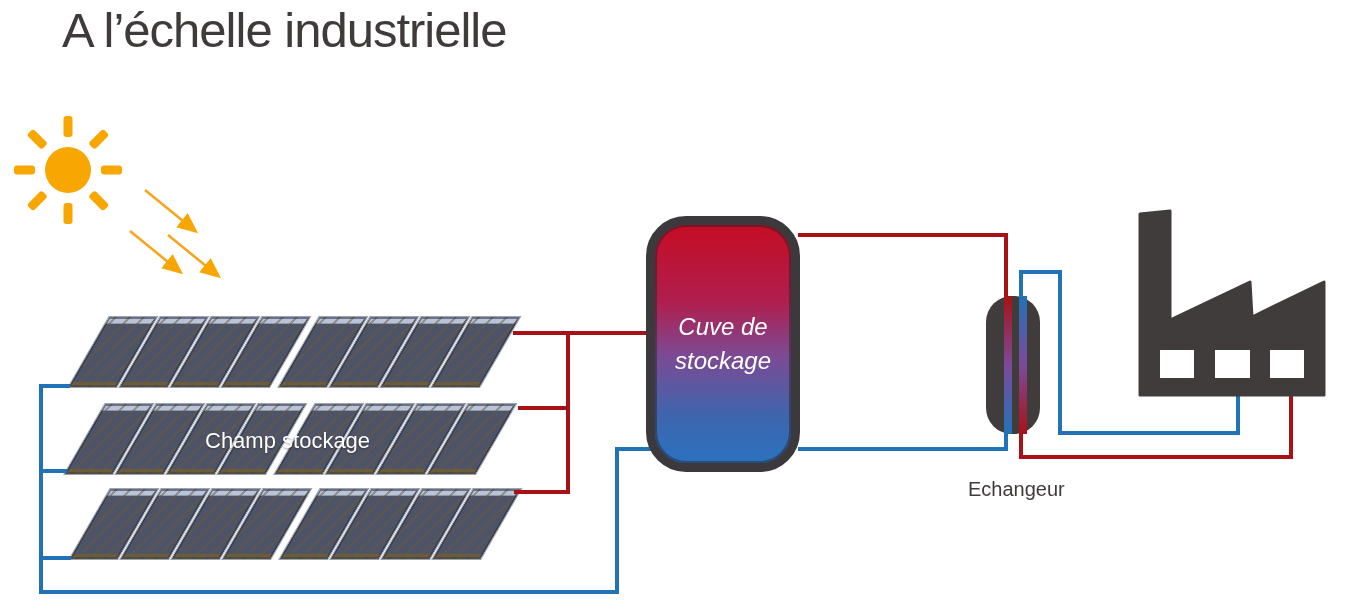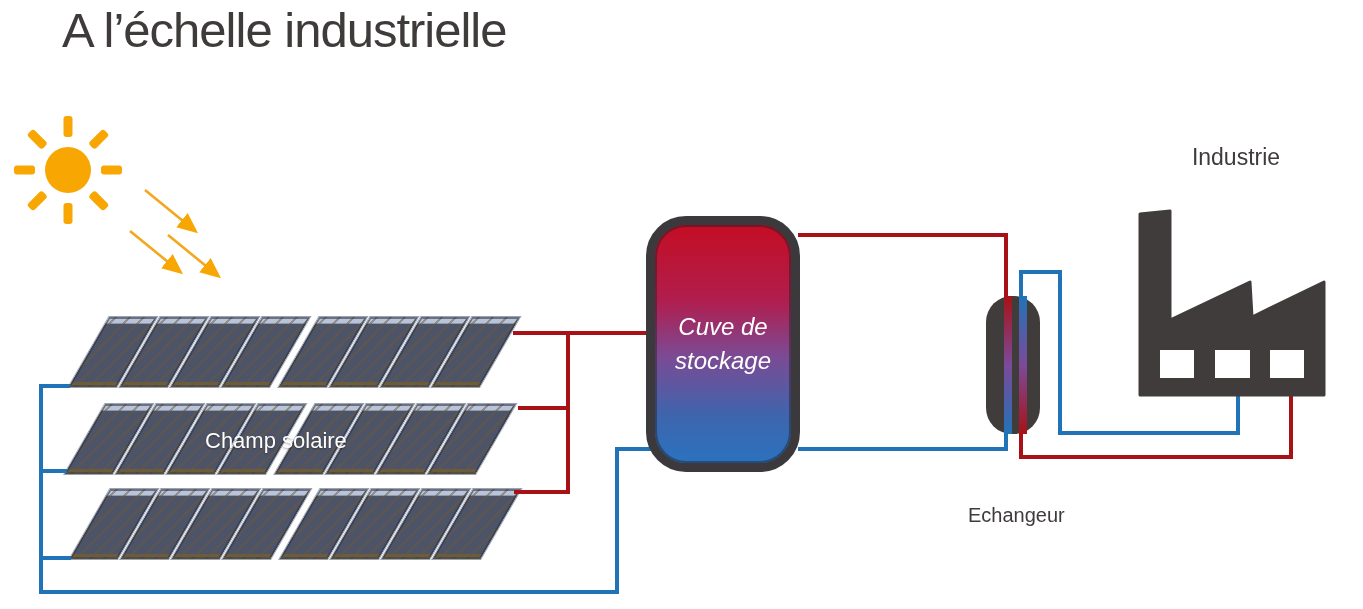--- a/index.html
+++ b/index.html
@@ -53,21 +53,21 @@
   }
   
   .exchanger{
     position:absolute;left:986px;top:296px;width:54px;height:138px;
     background:var(--dark);border-radius:26px;z-index:5;
   }
   .exch-stripe{position:absolute;top:0;bottom:0;width:8px;}
   .exch-stripe.left{left:18px;background:linear-gradient(180deg,var(--hot) 0%,#7b4a9a 50%,var(--cold) 100%);}
   .exch-stripe.right{left:33px;background:linear-gradient(180deg,var(--cold) 0%,#7b4a9a 50%,var(--hot) 100%);}
   .exch-label{
-    position:absolute;left:968px;top:504px;font-size:20px;color:var(--ink);z-index:6;white-space:nowrap;
+    position:absolute;left:968px;top:478px;font-size:20px;color:var(--ink);z-index:6;white-space:nowrap;
   }
   
   .factory-svg{position:absolute;left:1130px;top:205px;z-index:5;}
   .industry-label{
     position:absolute;left:1140px;top:144px;width:192px;text-align:center;
     font-size:23px;color:var(--ink);z-index:6;
   }
 </style>
 </head>
 <body>
@@ -162,36 +162,35 @@
         <div class="panel"></div>
         <div class="panel"></div>
       </div>
       <div class="panel-group">
         <div class="panel"></div>
         <div class="panel"></div>
         <div class="panel"></div>
         <div class="panel"></div>
       </div>
     </div>
-  <div class="field-label">Champ solaire</div>
+  <div class="field-label">Champ stockage</div>
 
   <div class="tank">
     <div class="tank-label">Cuve de
 stockage</div>
   </div>
 
   <div class="exchanger">
     <div class="exch-stripe left"></div>
     <div class="exch-stripe right"></div>
   </div>
   <div class="exch-label">Echangeur</div>
 
   <svg class="factory-svg" width="205" height="195" viewBox="0 0 205 195">
     <polygon points="10,190 10,9 40,6 40,115 120,77 122,112 194,77 194,190" fill="var(--dark)" stroke="var(--dark)" stroke-width="3" stroke-linejoin="round"></polygon>
     <g fill="#ffffff">
       <rect x="30" y="145" width="34" height="28"></rect>
       <rect x="85" y="145" width="35" height="28"></rect>
       <rect x="140" y="145" width="34" height="28"></rect>
     </g>
   </svg>
-  <div class="industry-label">Industrie</div>
 
 </div>
 
 </body></html>

